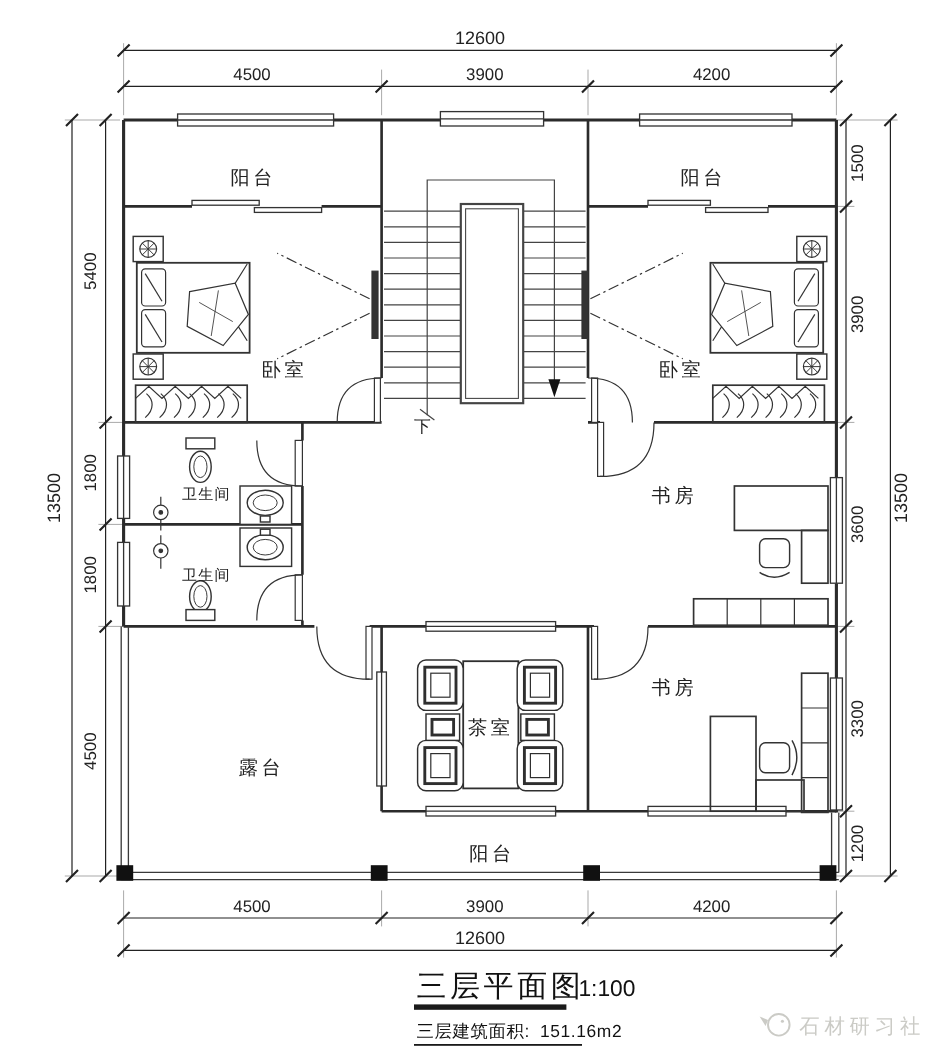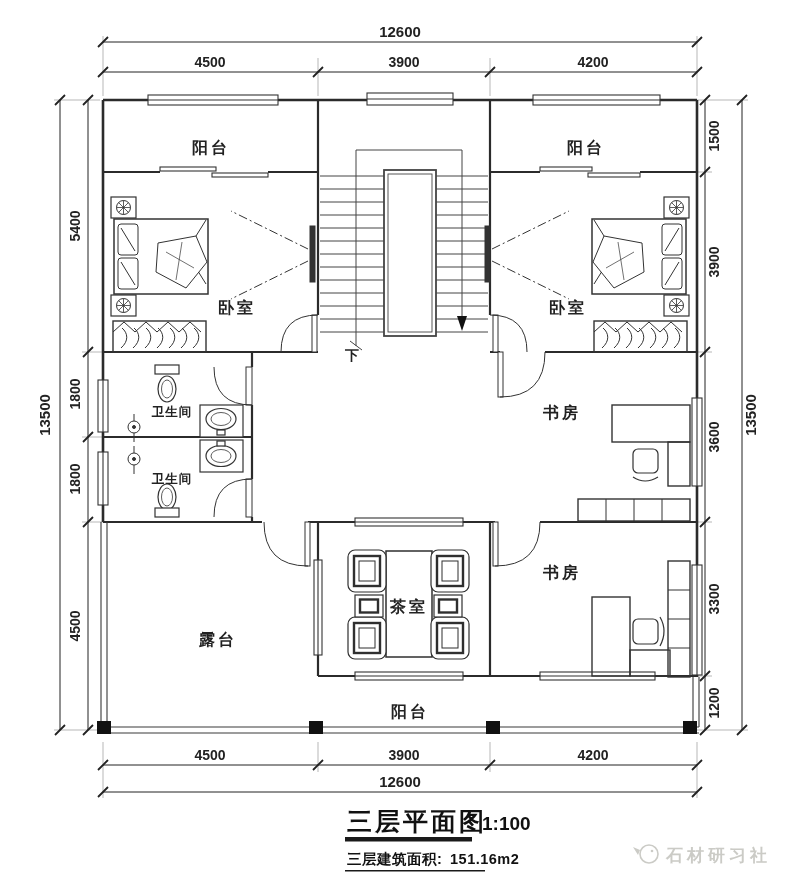--- a/index.html
+++ b/index.html
@@ -1,17 +1,17 @@
 <!DOCTYPE html>
 <html><head>
 <meta charset="utf-8">
 <style>
   html,body{margin:0;padding:0;background:#ffffff;}
   .canvas{position:relative;width:789px;height:883px;background:#ffffff;overflow:hidden;
-          font-family:"Liberation Sans","DejaVu Sans",sans-serif;font-weight:bold;}
+          font-family:"Liberation Sans","DejaVu Sans",sans-serif;}
   svg{position:absolute;left:0;top:0;}
   text{fill:#222;font-family:"Liberation Sans","DejaVu Sans",sans-serif;}
   .dim{font-size:14px;}
   .dim-total{font-size:15px;}
   .room{font-size:16px;letter-spacing:3px;}
   .room-sm{font-size:12.5px;letter-spacing:1px;}
   .down{font-size:14px;}
   .title{font-size:25px;letter-spacing:3px;fill:#111;}
   .scale{font-size:19px;fill:#111;}
   .sub{font-size:14.5px;fill:#111;letter-spacing:0.5px;}

